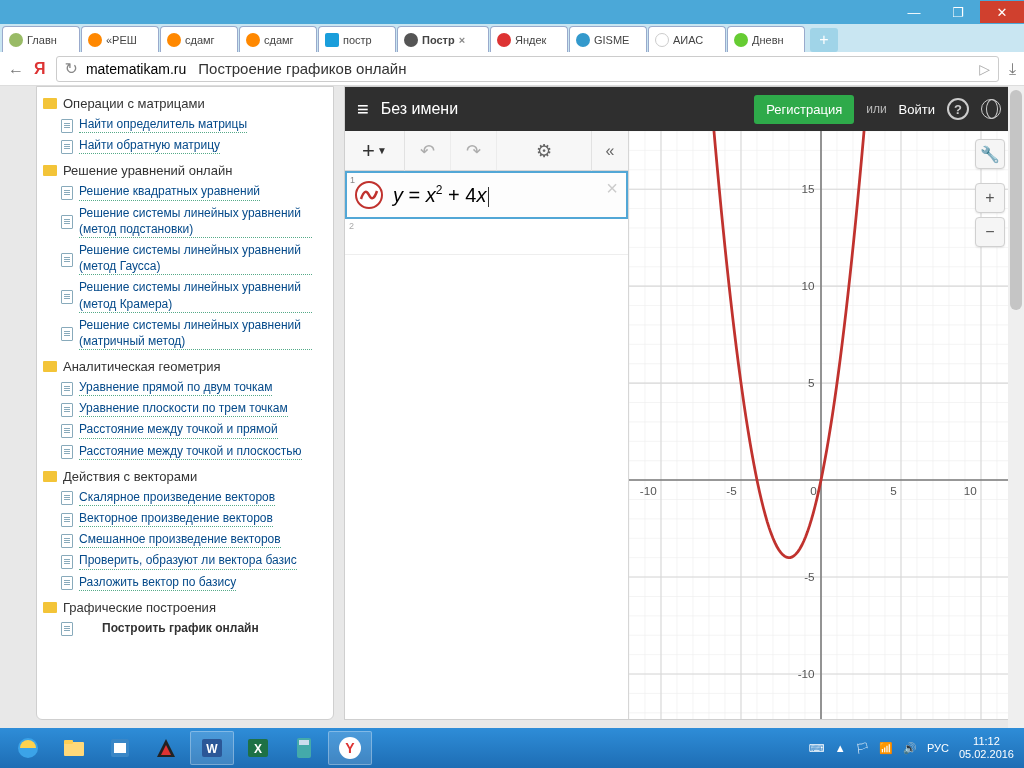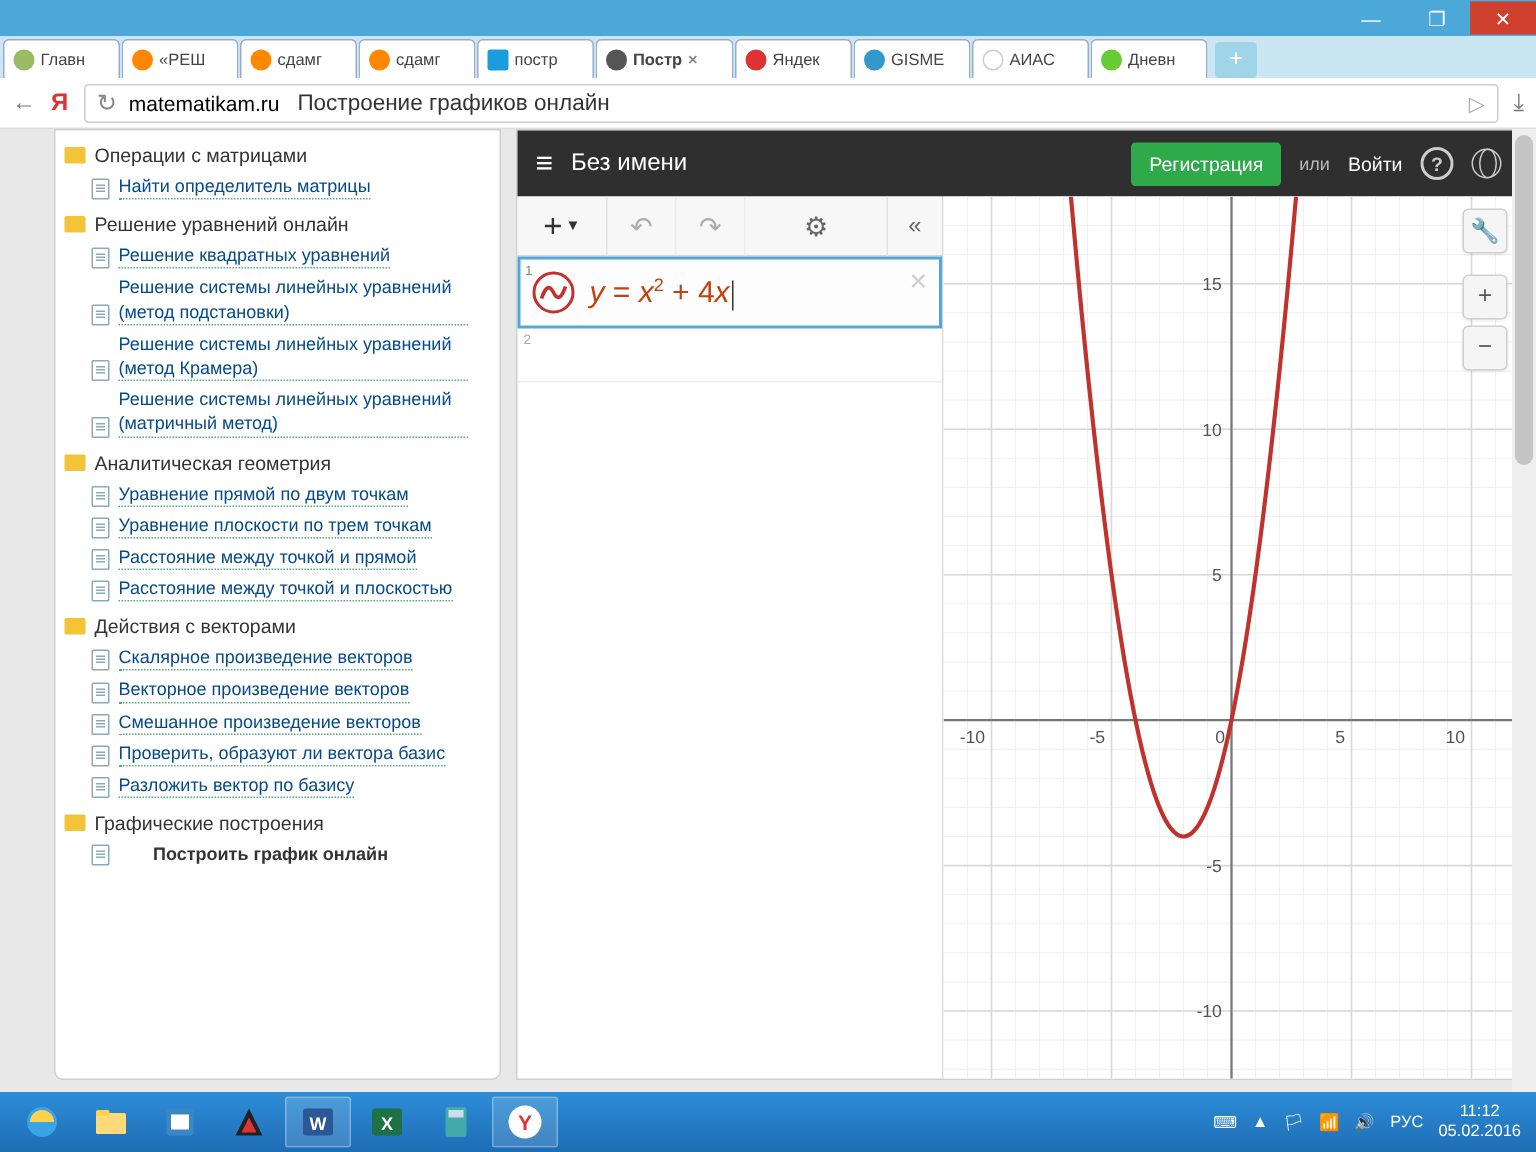--- a/index.html
+++ b/index.html
@@ -23,21 +23,21 @@
 .urlbox .title { font-size: 15px; color: #333; margin-left: 4px; }
 .urlbox .arrow { margin-left: auto; color: #aaa; font-size: 14px; }
 .dl { color: #777; font-size: 16px; }
 
 
 .page { position: absolute; top: 86px; left: 0; right: 0; bottom: 40px; display: flex; background: #e8e8e8; }
 .sidebar { width: 298px; background: #fff; border: 1px solid #cfcfcf; border-radius: 0 0 6px 6px; margin: 0 10px 8px 36px; overflow: hidden; font-size: 12px; padding: 2px 21px 6px 6px; }
 .side-group { margin: 4px 0; }
 .side-head { display: flex; align-items: center; gap: 6px; color: #333; font-size: 13px; padding: 3px 0; }
 .folder { width: 14px; height: 11px; background: #f3c438; border-radius: 1px; position: relative; display: inline-block; }
-.side-item { display: flex; align-items: flex-end; gap: 6px; padding: 2px 0 2px 18px; }
+.side-item { display: flex; align-items: center; gap: 6px; padding: 2px 0 2px 18px; }
 .docicon { width: 12px; height: 14px; background: #fff; border: 1px solid #8ab; border-radius: 1px; flex-shrink: 0; margin-top: 2px; position: relative; }
 .docicon::after { content: ""; position: absolute; left: 2px; right: 2px; top: 3px; height: 1px; background: #8ab; box-shadow: 0 2px 0 #8ab, 0 4px 0 #8ab; }
 .side-link { color: #054a8a; border-bottom: 1px dotted #5a8; cursor: pointer; line-height: 1.35; }
 .side-link.bold { font-weight: bold; color: #333; border-bottom: none; margin-left: 23px; }
 
 
 .app { flex: 1; margin: 0 10px 8px 0; position: relative; background: #fff; border: 1px solid #cfcfcf; }
 .app-head { height: 44px; background: #2f2f2f; display: flex; align-items: center; padding: 0 12px; color: #fff; gap: 12px; }
 .burger { font-size: 20px; }
 .app-title { font-size: 16px; flex: 1; }
@@ -55,21 +55,21 @@
 .tbtn.plus { width: 60px; font-size: 22px; color: #333; }
 .tbtn.undo { width: 46px; font-size: 18px; opacity: .5; }
 .tbtn.redo { width: 46px; font-size: 18px; opacity: .5; }
 .tbtn.gear { flex: 1; font-size: 18px; justify-content: center; }
 .tbtn.collapse { width: 36px; font-size: 16px; border-right: none; }
 
 .expr { border: 2px solid #52a7d6; position: relative; display: flex; align-items: center; padding: 8px; background: #fdfdfd; }
 .expr .idx { position: absolute; top: 2px; left: 3px; font-size: 9px; color: #888; }
 .expr .badge { width: 28px; height: 28px; border-radius: 50%; border: 2px solid #c0322e; background: #fff; display: flex; align-items: center; justify-content: center; margin-right: 10px; }
 .expr .badge svg { width: 20px; height: 20px; }
-.expr .formula { font-family: "Times New Roman", serif; font-size: 20px; font-style: italic; color: #c2410c; text-align: right; }
+.expr .formula { font-family: "Times New Roman", serif; font-size: 20px; font-style: italic; color: #000000; text-align: right; }
 .expr .formula sup { font-size: 12px; font-style: normal; }
 .expr .cursor { display: inline-block; width: 1px; height: 20px; background: #333; vertical-align: middle; margin-left: 2px; }
 .expr .del { position: absolute; top: 4px; right: 8px; color: #ccc; font-size: 20px; }
 .expr2 { border-bottom: 1px solid #eee; height: 36px; position: relative; }
 .expr2 .idx { position: absolute; top: 2px; left: 4px; font-size: 9px; color: #aaa; }
 
 .graph-area { flex: 1; position: relative; overflow: hidden; background: #fff; }
 .graph-area svg { position: absolute; inset: 0; }
 .float-btn { position: absolute; width: 30px; height: 30px; background: #f5f5f5; border: 1px solid #d0d0d0; border-radius: 4px; display: flex; align-items: center; justify-content: center; font-size: 16px; color: #555; box-shadow: 0 1px 2px rgba(0,0,0,.08); }
 
@@ -153,33 +153,41 @@
   <div class="sidebar">
     <div class="side-group">
       <div class="side-head">
           <span class="folder"></span>
           <span>Операции с матрицами</span>
         </div>
       <div class="side-item">
           <span class="docicon"></span>
           <span class="side-link">Найти определитель матрицы</span>
         </div>
+      <div class="side-item">
+          <span class="docicon"></span>
+          <span class="side-link">Найти обратную матрицу</span>
+        </div>
     </div>
     <div class="side-group">
       <div class="side-head">
           <span class="folder"></span>
           <span>Решение уравнений онлайн</span>
         </div>
       <div class="side-item">
           <span class="docicon"></span>
           <span class="side-link">Решение квадратных уравнений</span>
         </div>
       <div class="side-item">
           <span class="docicon"></span>
           <span class="side-link">Решение системы линейных уравнений (метод подстановки)</span>
+        </div>
+      <div class="side-item">
+          <span class="docicon"></span>
+          <span class="side-link">Решение системы линейных уравнений (метод Гаусса)</span>
         </div>
       <div class="side-item">
           <span class="docicon"></span>
           <span class="side-link">Решение системы линейных уравнений (метод Крамера)</span>
         </div>
       <div class="side-item">
           <span class="docicon"></span>
           <span class="side-link">Решение системы линейных уравнений (матричный метод)</span>
         </div>
     </div>

